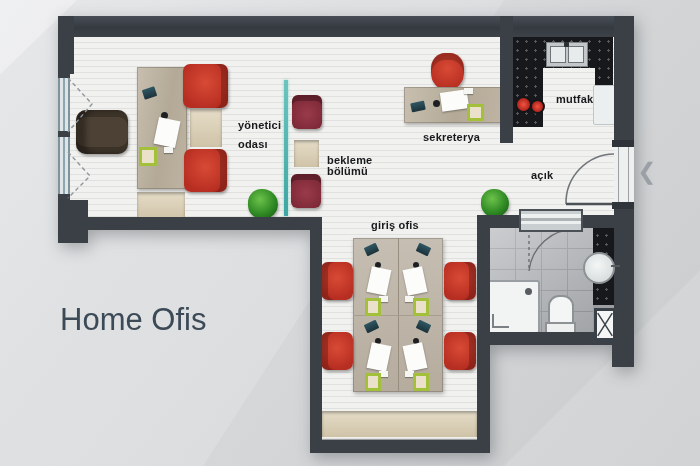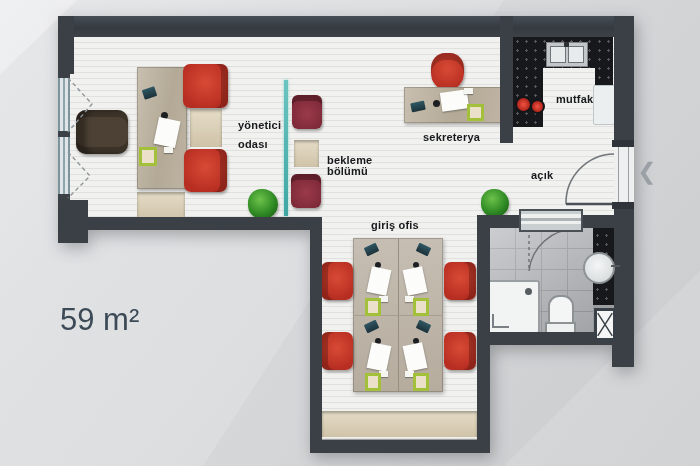--- a/index.html
+++ b/index.html
@@ -237,18 +237,18 @@
       <path d="M68 152 L90 176 L68 198" fill="none" stroke="#8e979c" stroke-width="1.4" stroke-dasharray="4 3"></path>
       <path d="M566 204 A 49 49 0 0 1 614 154" fill="none" stroke="#71767a" stroke-width="1.6"></path>
       <path d="M566 204 L614 204" fill="none" stroke="#4a5055" stroke-width="2.5"></path>
       <path d="M529 271 A 47 47 0 0 1 576 229" fill="none" stroke="#6a6f73" stroke-width="1.4"></path>
       <path d="M529 229 L529 271" fill="none" stroke="#6a6f73" stroke-width="1.4" stroke-dasharray="3 3"></path>
       <path d="M611 266 L620 266" stroke="#55595c" stroke-width="2"></path>
     </svg>
   </div>
 
   <div id="title">
-    <div>59 m²</div>
+    <div>Home Ofis</div>
   </div>
 
   <button id="nav-prev">❮</button>
 
 </div>
 
 </body></html>

